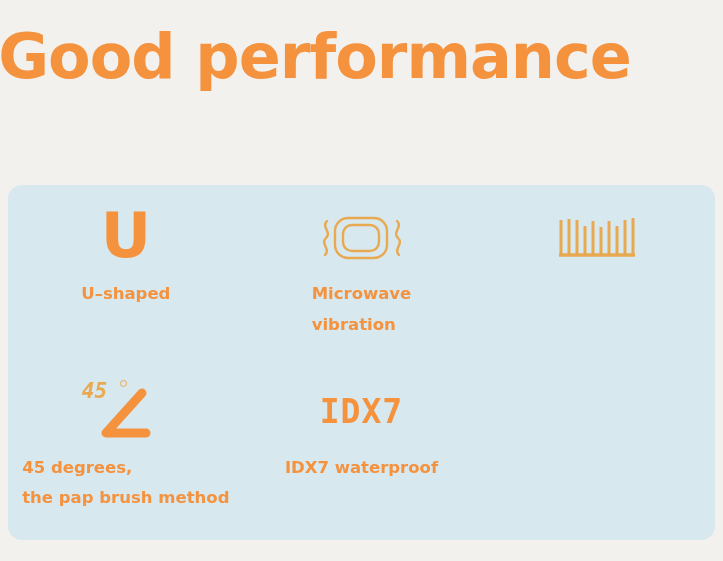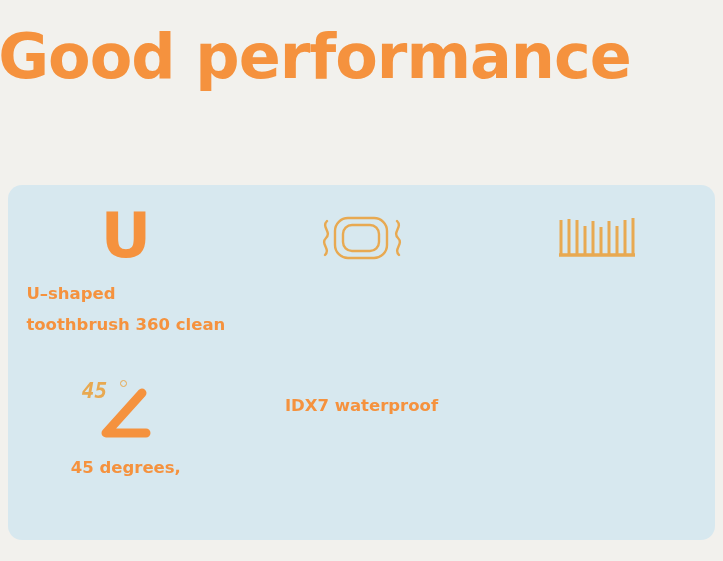--- a/index.html
+++ b/index.html
@@ -156,34 +156,37 @@
 
   <div class="card">
     <div class="grid">
 
       <div class="cell">
         <div class="icon-box">
           <span class="u-glyph">U</span>
         </div>
         <div class="caption">
           <span>U–shaped</span>
-          <span class="l2">toothbrush 360 clean</span>
         </div>
       </div>
 
       <div class="cell">
         <div class="icon-box">
           <svg width="108" height="56" viewBox="0 0 108 56">
             <g fill="none" stroke="#e8a951" stroke-width="2.4" stroke-linecap="round" stroke-linejoin="round">
               <rect x="28" y="8" width="52" height="40" rx="13" ry="13"></rect>
               <rect x="36" y="15" width="36" height="26" rx="9" ry="9"></rect>
               <path d="M20 11 C14 17, 25 22, 19 28 C13 34, 24 39, 18 45"></path>
               <path d="M90 11 C96 17, 85 22, 91 28 C97 34, 86 39, 92 45"></path>
             </g>
           </svg>
+        </div>
+        <div class="caption">
+          <span>Microwave</span>
+          <span class="l2">vibration</span>
         </div>
       </div>
 
       <div class="cell">
         <div class="icon-box">
           <svg width="92" height="54" viewBox="0 0 92 54">
             <g stroke="#e8a951" stroke-width="3" stroke-linecap="butt">
               <line x1="8" y1="44" x2="84" y2="44" stroke-width="3.4"></line>
               <line x1="10" y1="44" x2="10" y2="9"></line>
               <line x1="18" y1="44" x2="18" y2="8"></line>
@@ -207,24 +210,28 @@
             <span class="deg-sym"></span>
             <svg width="92" height="62" viewBox="0 0 92 62" style="position:absolute;left:0;top:0">
               <g fill="none" stroke="#f5923e" stroke-width="9" stroke-linecap="round" stroke-linejoin="round">
                 <path d="M62 12 L26 52 L66 52"></path>
               </g>
             </svg>
           </div>
         </div>
         <div class="caption">
           <span>45 degrees,</span>
+          <span class="l2">the pap brush method</span>
         </div>
       </div>
 
       <div class="cell row2">
+        <div class="icon-box">
+          <span class="idx-glyph">IDX7</span>
+        </div>
         <div class="caption">
           <span>IDX7 waterproof</span>
         </div>
       </div>
 
 
     </div>
   </div>
 </div>
 

